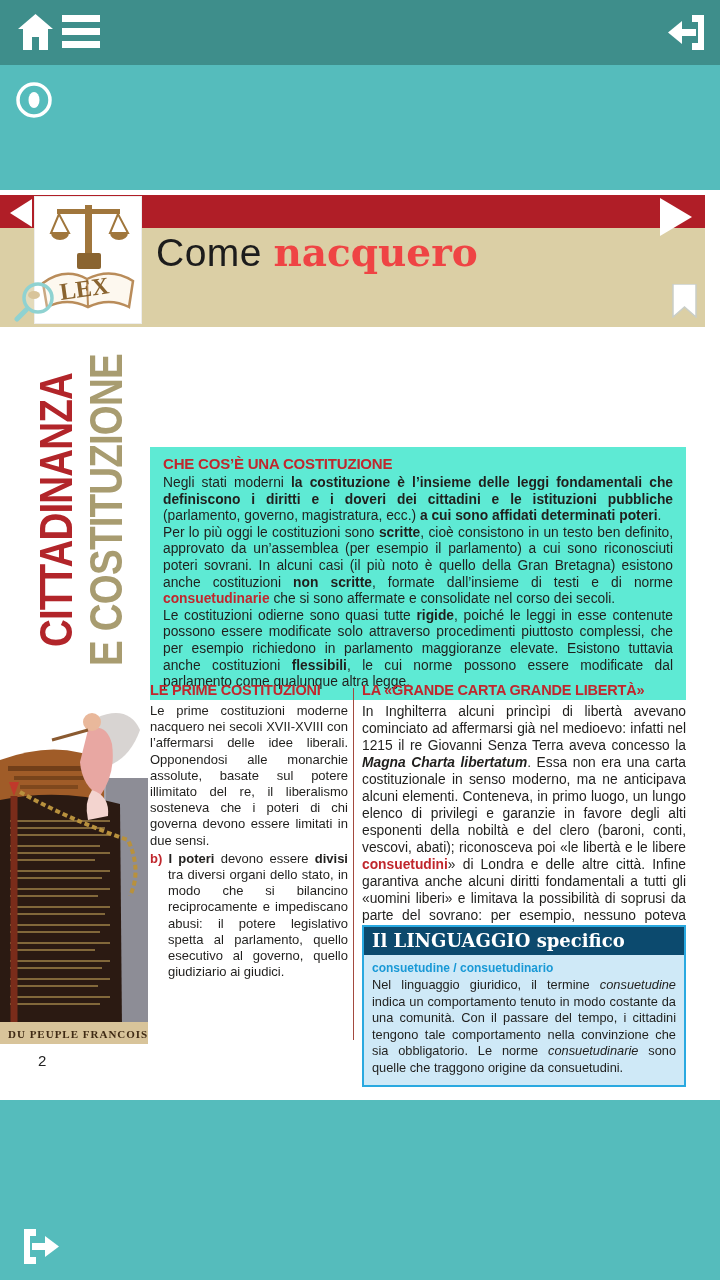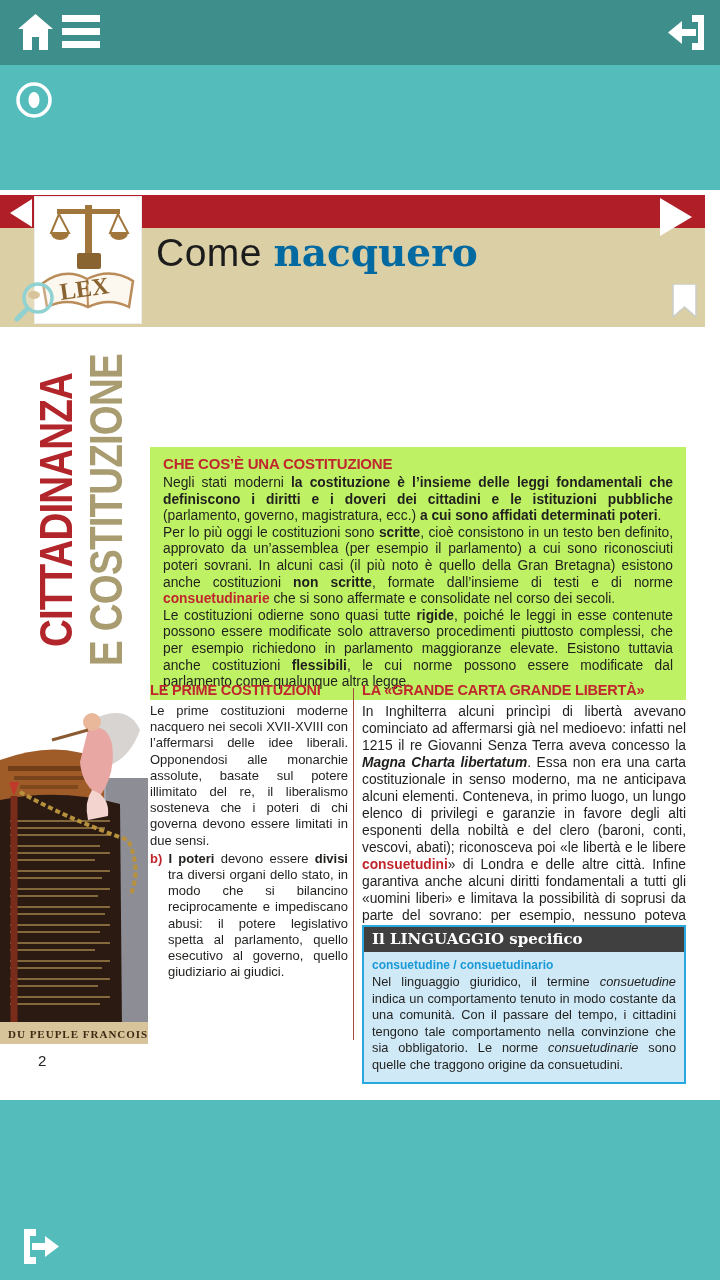--- a/index.html
+++ b/index.html
@@ -12,55 +12,55 @@
   .icon-btn{position:absolute;cursor:pointer;}
   
   .page{position:absolute;top:190px;left:0;width:720px;height:910px;background:#ffffff;}
   .redbar{position:absolute;top:5px;left:0;width:705px;height:33px;background:#b01e27;}
   .beige{position:absolute;top:38px;left:0;width:705px;height:99px;background:#dbcfa5;}
   .lexbox{position:absolute;top:7px;left:35px;width:106px;height:126px;background:#ffffff;
           box-shadow:0 0 0 1px #eee;}
   .title{position:absolute;top:40px;left:156px;width:540px;font-size:39px;line-height:44px;
          color:#1c1c1c;letter-spacing:.5px;}
   .title .tl{font-family:"Liberation Sans",sans-serif;font-weight:400;}
-  .title .tr{font-family:"DejaVu Serif",serif;font-weight:700;color:#0369a1;letter-spacing:0;}
+  .title .tr{font-family:"DejaVu Serif",serif;font-weight:700;color:#ef4444;letter-spacing:0;}
   
   .intro{position:absolute;top:147px;left:156px;width:505px;font-family:"Liberation Serif",serif;
          font-variant:small-caps;font-size:19px;line-height:24px;color:#7d7d80;letter-spacing:.5px;}
   .intro .r{color:#a5272c;font-weight:700;}
   
   .vband{position:absolute;top:145px;left:24px;width:114px;height:350px;}
   .vtext{position:absolute;left:50%;top:50%;transform:translate(-50%,-50%) rotate(-90deg) scaleX(.82);
          white-space:nowrap;text-align:center;font-weight:700;font-size:47px;line-height:50px;
          font-family:"Liberation Sans",sans-serif;letter-spacing:-1px;}
   .vline1{color:#b2252a;display:block;}
   .vline2{color:#a89c70;display:block;}
   
-  .defbox{position:absolute;top:257px;left:150px;width:536px;background:#bef264;
+  .defbox{position:absolute;top:257px;left:150px;width:536px;background:#5eead4;
           padding:8px 13px 9px 13px;box-sizing:border-box;}
   .box-h{color:#c0272d;font-weight:700;font-size:15px;letter-spacing:-.2px;margin:0 0 3px 0;}
   .body-txt{font-size:13.8px;line-height:16.6px;color:#201f1d;text-align:justify;margin:0;}
   .body-txt .b{font-weight:700;}
   .body-txt .r{font-weight:700;color:#c0272d;}
   .body-txt .i{font-style:italic;}
   .body-txt .bi{font-style:italic;font-weight:700;}
   
   .colL{position:absolute;top:492px;left:150px;width:198px;}
   .colR{position:absolute;top:492px;left:362px;width:324px;}
   .col-h{color:#c0272d;font-weight:700;font-size:14.5px;letter-spacing:-.2px;margin:0 0 5px 0;}
   .colL .body-txt{line-height:16.2px;font-size:13px;}
   .colR .body-txt{line-height:17px;font-size:13.8px;}
   .divider{position:absolute;top:498px;left:353px;width:1px;height:352px;background:#a34a3f;}
   .item{padding-left:18px;text-indent:-18px;margin-top:2px;}
   .marker{color:#c0272d;font-weight:700;}
   
   .langbox{position:absolute;top:735px;left:362px;width:324px;border:2px solid #2aa9e0;
            background:#cfe9f7;box-sizing:border-box;}
-  .langbox-h{background:#404040;color:#ffffff;font-family:"DejaVu Serif",serif;font-weight:700;
-             font-size:15px;padding:3px 8px 4px 8px;}
+  .langbox-h{background:#0c4a6e;color:#ffffff;font-family:"DejaVu Serif",serif;font-weight:700;
+             font-size:18px;padding:3px 8px 4px 8px;}
   .langbox-body{padding:6px 8px 8px 8px;}
   .langbox-sub{color:#1999d6;font-weight:700;font-size:12px;margin:0 0 2px 0;}
   .langbox .body-txt{font-size:12.8px;line-height:16.6px;}
   
   .artwork{position:absolute;top:510px;left:0;width:158px;height:344px;}
   .pagenum{position:absolute;top:862px;left:38px;font-size:15px;color:#222;}
   svg{display:block;}
 </style>
 </head>
 <body>

